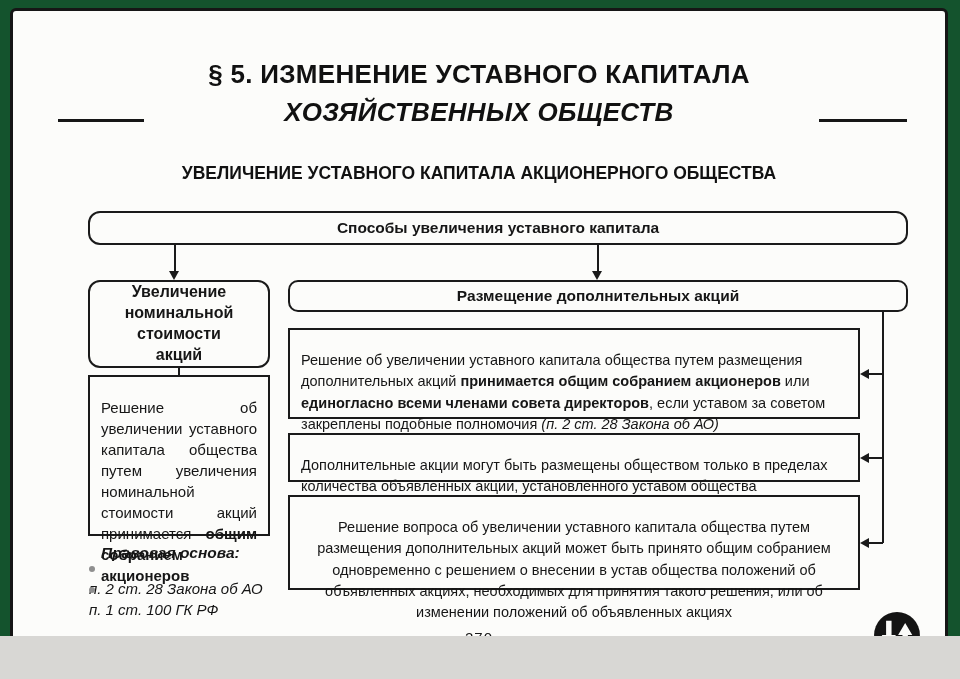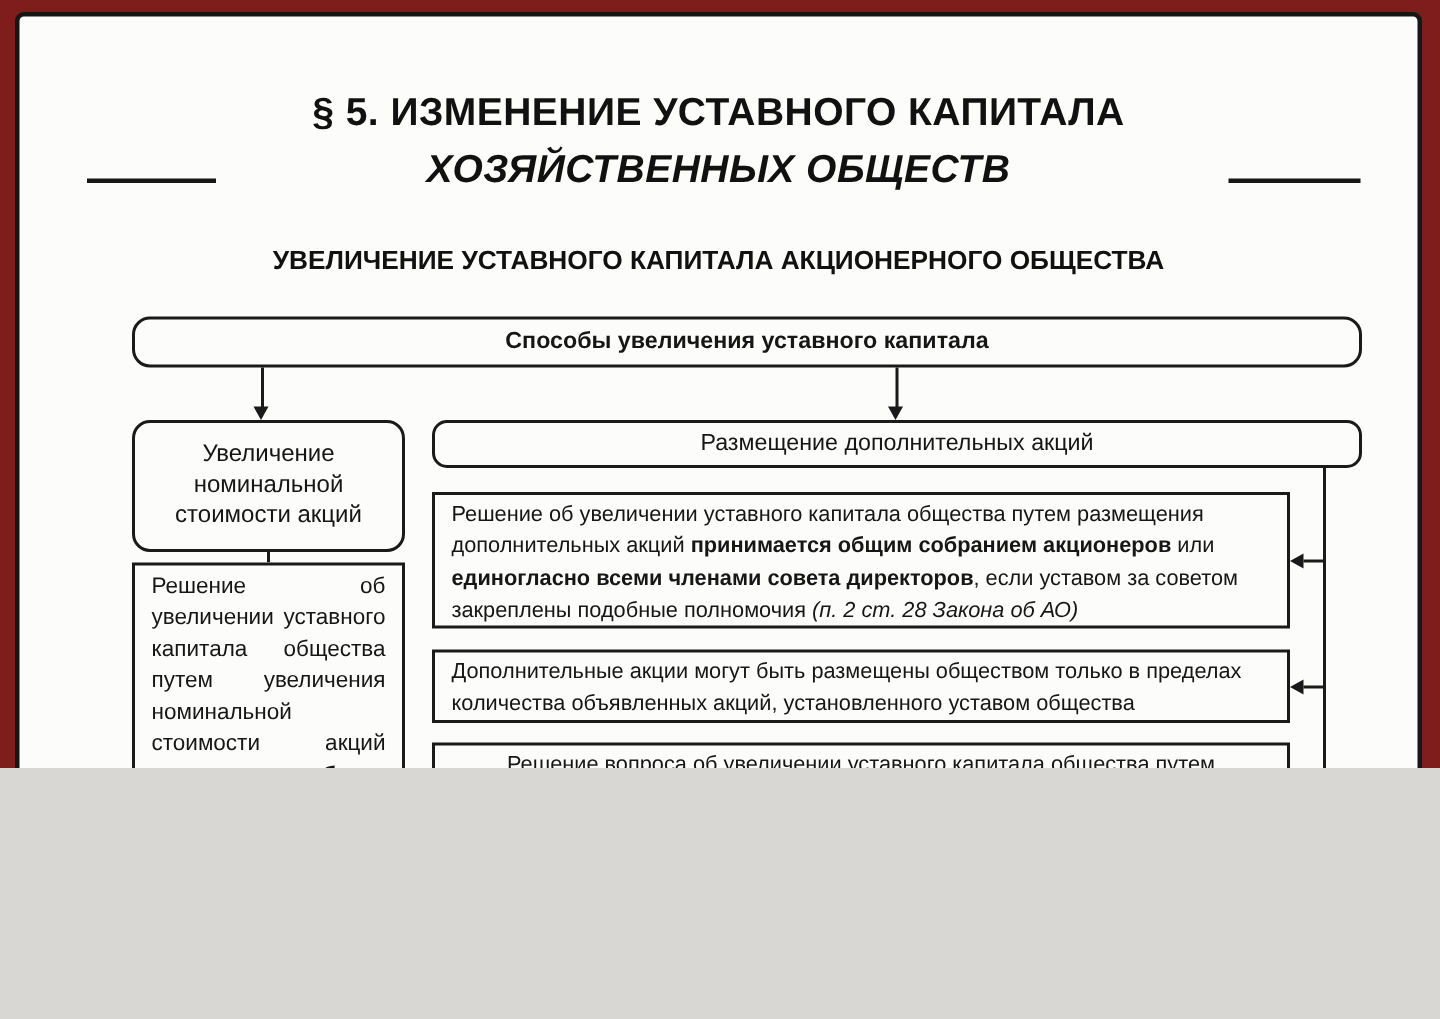--- a/index.html
+++ b/index.html
@@ -1,28 +1,28 @@
 <!DOCTYPE html>
 <html lang="ru"><head>
 <meta charset="utf-8">
 <style>
   html,body{margin:0;padding:0;background:#d8d7d4;font-family:"Liberation Sans", sans-serif;}
-  .stage{position:relative;width:960px;height:512px;background:#7f1d1d;overflow:hidden;}
+  .stage{position:relative;width:960px;height:636px;background:#14532d;overflow:hidden;}
   .page{position:absolute;left:10px;top:8px;width:938px;height:660px;background:#fcfcfa;
         border:3px solid #161616;border-radius:6px 6px 30px 30px;box-sizing:border-box;}
   .abs{position:absolute;box-sizing:border-box;color:#161616;}
   .center{text-align:center;}
   .title{width:100%;font-weight:bold;font-size:26px;letter-spacing:.3px;color:#111;}
   .rule{height:3px;background:#161616;}
   .subtitle{width:100%;font-weight:bold;font-size:17.5px;color:#111;}
   .box{border:2.2px solid #1a1a1a;background:#fcfcfa;}
   .rounded{border-radius:12px;}
   .rootbox{display:flex;align-items:center;justify-content:center;font-weight:bold;font-size:15.5px;}
-  .hdrbox{display:flex;align-items:center;justify-content:center;font-weight:normal;font-size:15.5px;line-height:1.3;text-align:center;padding:4px 22px;}
-  .bodytext{font-size:14.5px;line-height:1.47;padding:3px 11px;text-align:left;}
+  .hdrbox{display:flex;align-items:center;justify-content:center;font-weight:bold;font-size:15.5px;line-height:1.3;text-align:center;padding:4px 22px;}
+  .bodytext{font-size:14.5px;line-height:1.47;padding:20px 11px;text-align:left;}
   .justify{text-align:justify;}
   .b{font-weight:bold;}
   .i{font-style:italic;}
   .vline{width:0;border-left:2.2px solid #1a1a1a;}
   .hline{height:0;border-top:2.2px solid #1a1a1a;}
   .ah-down{width:0;height:0;border-left:5.5px solid transparent;border-right:5.5px solid transparent;border-top:9px solid #1a1a1a;}
   .ah-left{width:0;height:0;border-top:5.5px solid transparent;border-bottom:5.5px solid transparent;border-right:9px solid #1a1a1a;}
   .legal-title{font-weight:bold;font-size:15.5px;}
   .legal-item{font-style:italic;font-size:15px;display:flex;align-items:flex-start;gap:8px;flex-direction:column;}
   .dot{width:6px;height:6px;border-radius:50%;background:#8f8f8f;flex:0 0 auto;}

